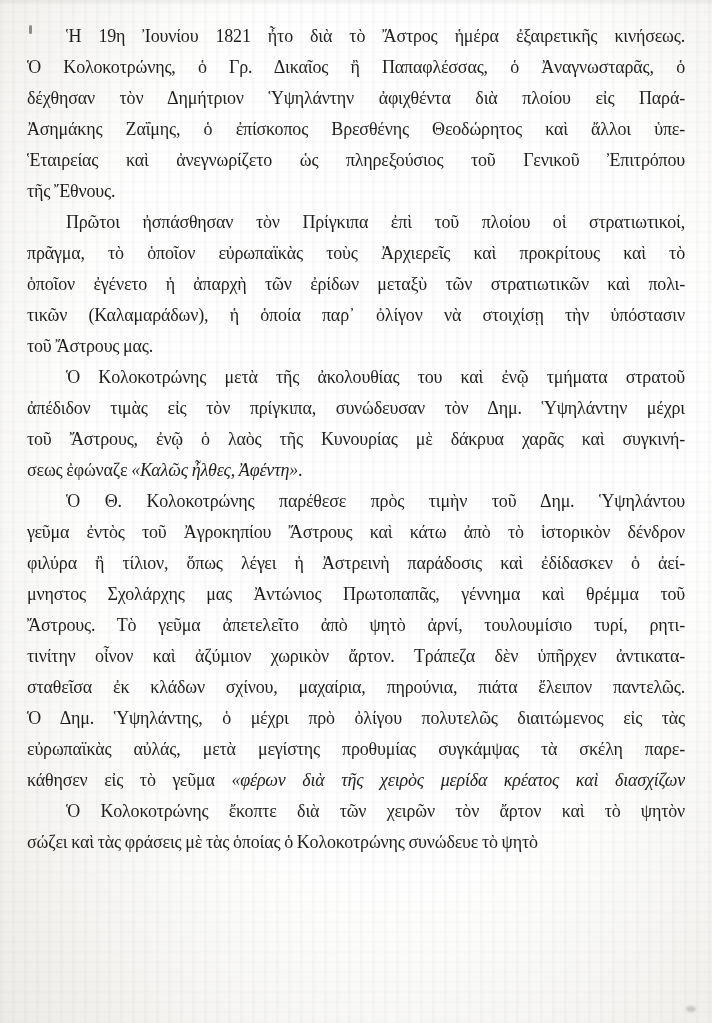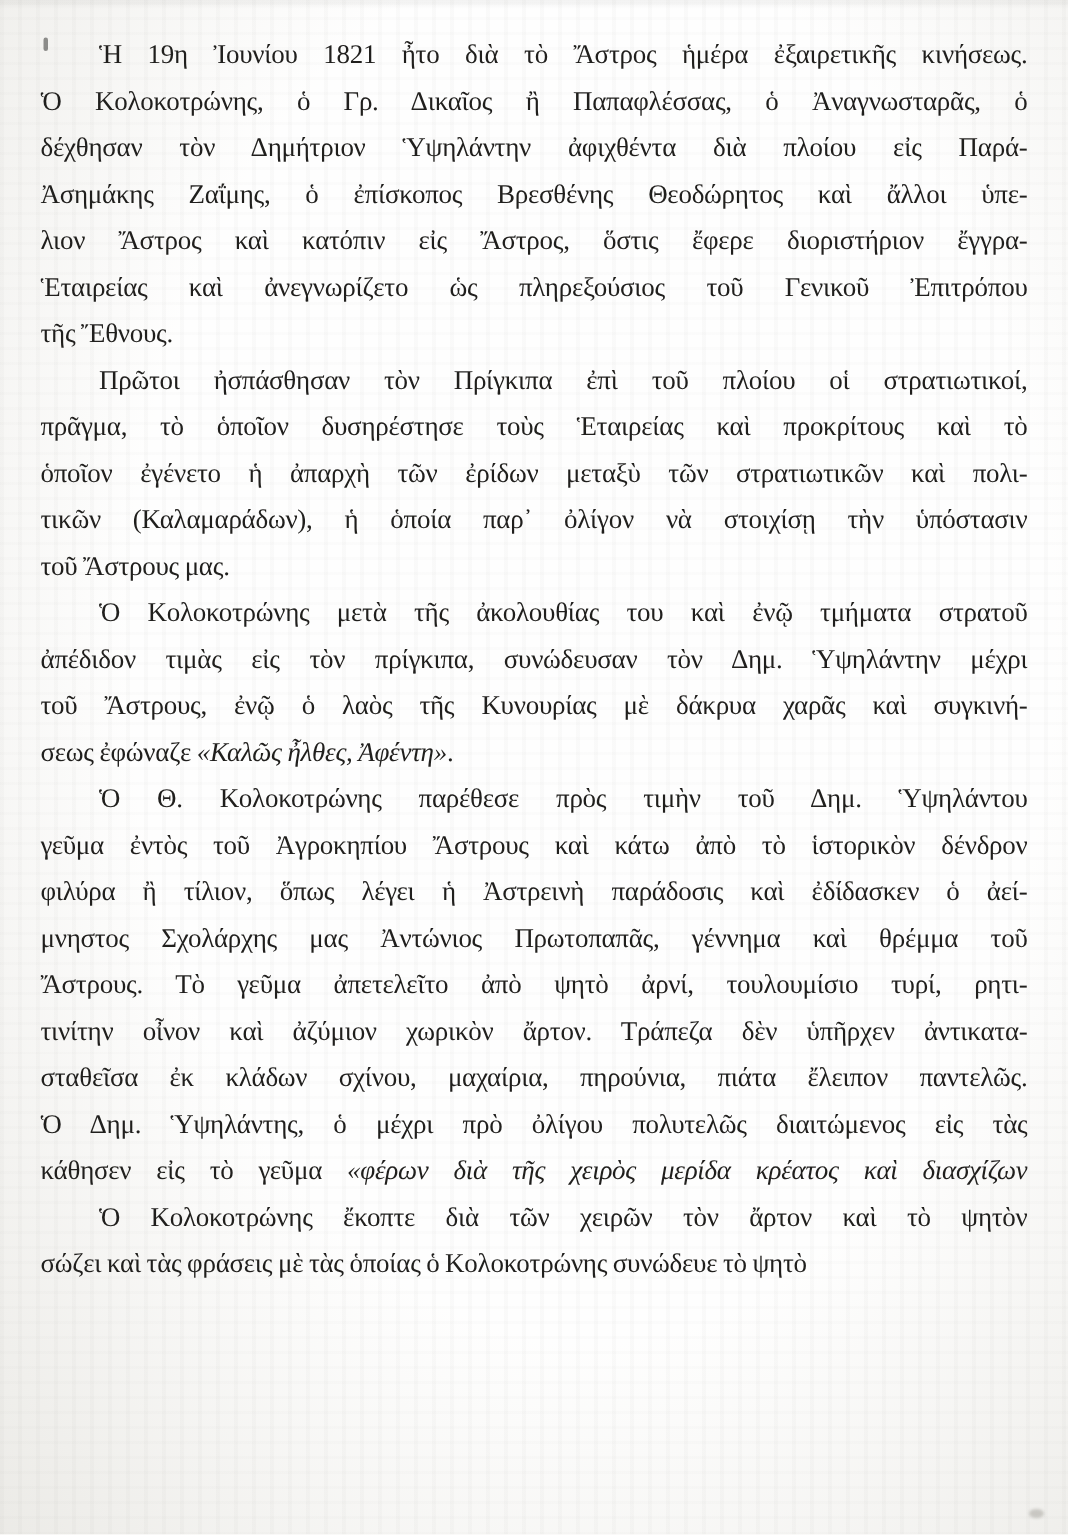--- a/index.html
+++ b/index.html
@@ -93,28 +93,27 @@
   <div class="speck-a"></div>
   <div class="speck-b"></div>
 
   <div class="textblock">
 
     <div class="para">
       <div class="ln indent">Ἡ 19η Ἰουνίου 1821 ἦτο διὰ τὸ Ἄστρος ἡμέρα ἐξαιρετικῆς κινήσεως.</div>
       <div class="ln">Ὁ Κολοκοτρώνης, ὁ Γρ. Δικαῖος ἢ Παπαφλέσσας, ὁ Ἀναγνωσταρᾶς, ὁ</div>
       <div class="ln">δέχθησαν τὸν Δημήτριον Ὑψηλάντην ἀφιχθέντα διὰ πλοίου εἰς Παρά-</div>
       <div class="ln">Ἀσημάκης Ζαΐμης, ὁ ἐπίσκοπος Βρεσθένης Θεοδώρητος καὶ ἄλλοι ὑπε-</div>
-      <div class="ln">λιον Ἄστρος καὶ κατόπιν εἰς Ἄστρος, ὅστις ἔφερε διοριστήριον ἔγγρα-</div>
       <div class="ln">Ἑταιρείας καὶ ἀνεγνωρίζετο ὡς πληρεξούσιος τοῦ Γενικοῦ Ἐπιτρόπου</div>
       <div class="ln left">τῆς Ἔθνους.</div>
     </div>
 
     <div class="para">
       <div class="ln indent">Πρῶτοι ἠσπάσθησαν τὸν Πρίγκιπα ἐπὶ τοῦ πλοίου οἱ στρατιωτικοί,</div>
-      <div class="ln">πρᾶγμα, τὸ ὁποῖον δυσηρέστησε τοὺς Ἑταιρείας καὶ προκρίτους καὶ τὸ</div>
+      <div class="ln">πρᾶγμα, τὸ ὁποῖον εὐρωπαϊκὰς τοὺς Ἀρχιερεῖς καὶ προκρίτους καὶ τὸ</div>
       <div class="ln">ὁποῖον ἐγένετο ἡ ἀπαρχὴ τῶν ἐρίδων μεταξὺ τῶν στρατιωτικῶν καὶ πολι-</div>
       <div class="ln">τικῶν (Καλαμαράδων), ἡ ὁποία παρ᾽ ὀλίγον νὰ στοιχίσῃ τὴν ὑπόστασιν</div>
       <div class="ln left">τοῦ Ἄστρους μας.</div>
     </div>
 
     <div class="para">
       <div class="ln indent">Ὁ Κολοκοτρώνης μετὰ τῆς ἀκολουθίας του καὶ ἐνῷ τμήματα στρατοῦ</div>
       <div class="ln">ἀπέδιδον τιμὰς εἰς τὸν πρίγκιπα, συνώδευσαν τὸν Δημ. Ὑψηλάντην μέχρι</div>
       <div class="ln">τοῦ Ἄστρους, ἐνῷ ὁ λαὸς τῆς Κυνουρίας μὲ δάκρυα χαρᾶς καὶ συγκινή-</div>
       <div class="ln left"><span>σεως ἐφώναζε </span><span class="it">«Καλῶς ἦλθες, Ἀφέντη»</span><span>.</span></div>
@@ -122,20 +121,21 @@
 
     <div class="para">
       <div class="ln indent">Ὁ Θ. Κολοκοτρώνης παρέθεσε πρὸς τιμὴν τοῦ Δημ. Ὑψηλάντου</div>
       <div class="ln">γεῦμα ἐντὸς τοῦ Ἀγροκηπίου Ἄστρους καὶ κάτω ἀπὸ τὸ ἱστορικὸν δένδρον</div>
       <div class="ln">φιλύρα ἢ τίλιον, ὅπως λέγει ἡ Ἀστρεινὴ παράδοσις καὶ ἐδίδασκεν ὁ ἀεί-</div>
       <div class="ln">μνηστος Σχολάρχης μας Ἀντώνιος Πρωτοπαπᾶς, γέννημα καὶ θρέμμα τοῦ</div>
       <div class="ln">Ἄστρους. Τὸ γεῦμα ἀπετελεῖτο ἀπὸ ψητὸ ἀρνί, τουλουμίσιο τυρί, ρητι-</div>
       <div class="ln">τινίτην οἶνον καὶ ἀζύμιον χωρικὸν ἄρτον. Τράπεζα δὲν ὑπῆρχεν ἀντικατα-</div>
       <div class="ln">σταθεῖσα ἐκ κλάδων σχίνου, μαχαίρια, πηρούνια, πιάτα ἔλειπον παντελῶς.</div>
       <div class="ln">Ὁ Δημ. Ὑψηλάντης, ὁ μέχρι πρὸ ὀλίγου πολυτελῶς διαιτώμενος εἰς τὰς</div>
+      <div class="ln">εὐρωπαϊκὰς αὐλάς, μετὰ μεγίστης προθυμίας συγκάμψας τὰ σκέλη παρε-</div>
       <div class="ln"><span>κάθησεν εἰς τὸ γεῦμα </span><span class="it">«φέρων διὰ τῆς χειρὸς μερίδα κρέατος καὶ διασχίζων</span><span></span></div>
     </div>
 
     <div class="para">
       <div class="ln indent">Ὁ Κολοκοτρώνης ἔκοπτε διὰ τῶν χειρῶν τὸν ἄρτον καὶ τὸ ψητὸν</div>
       <div class="ln left">σώζει καὶ τὰς φράσεις μὲ τὰς ὁποίας ὁ Κολοκοτρώνης συνώδευε τὸ ψητὸ</div>
     </div>
 
   </div>
 </div>

